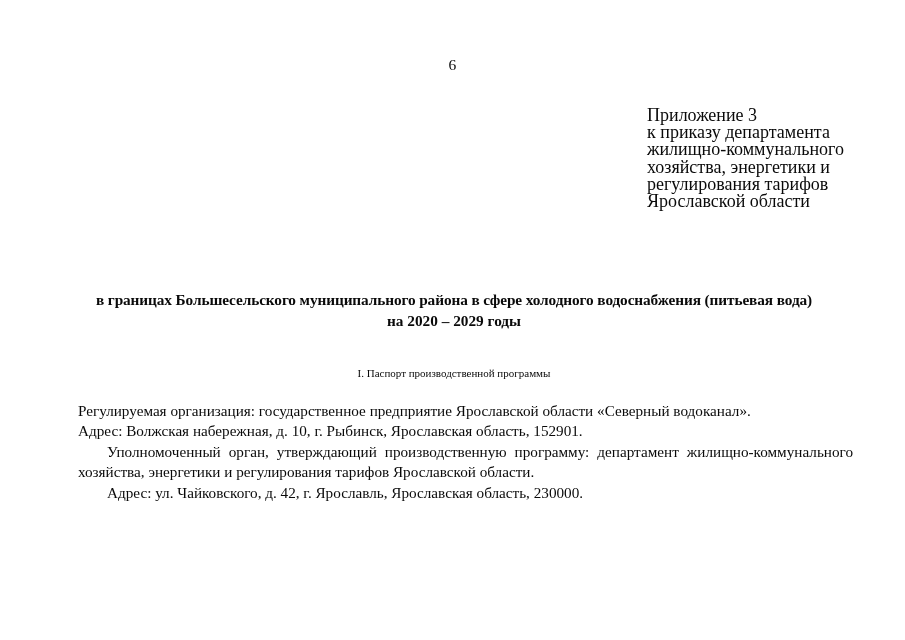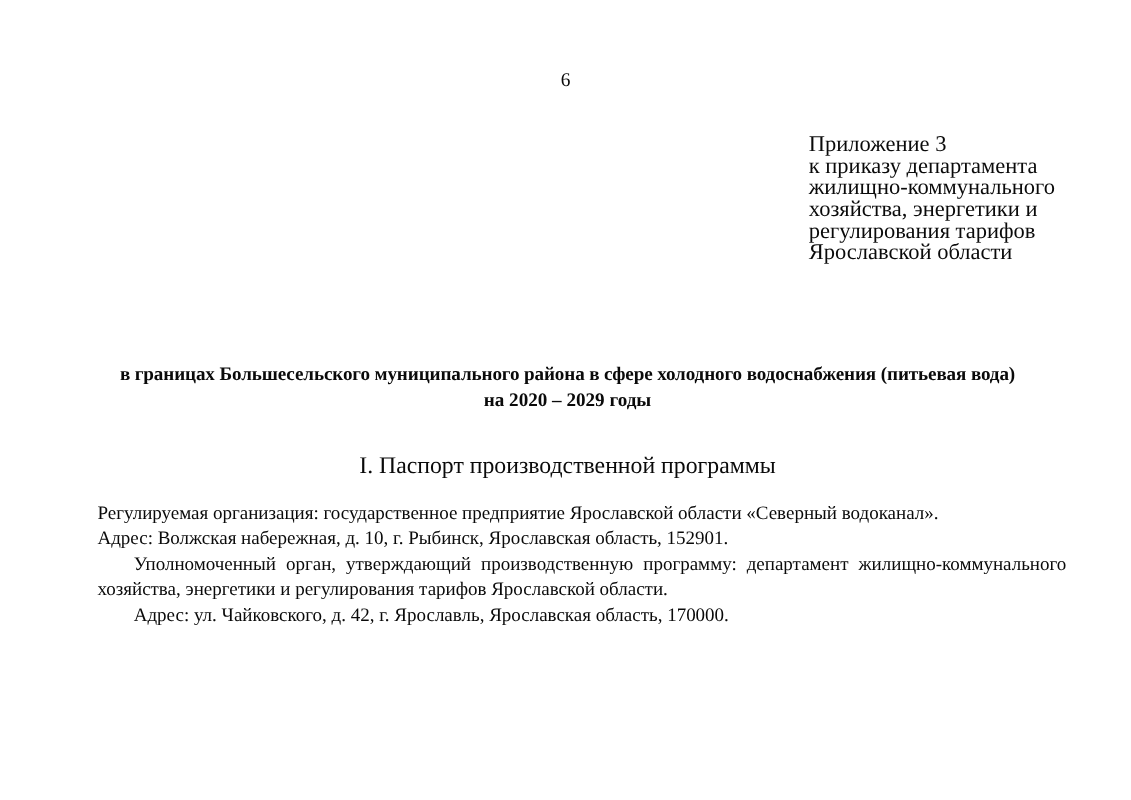--- a/index.html
+++ b/index.html
@@ -69,21 +69,21 @@
   .doc-title .ln.t2 { letter-spacing: -0.15px; }
   .doc-title .ln.t3 { letter-spacing: -0.1px; margin-top: 12px; }
 
   
   .section-heading {
     position: absolute;
     top: 363px;
     left: 58px;
     width: 792px;
     text-align: center;
-    font-size: 19px;
+    font-size: 11px;
     line-height: 20px;
     font-weight: normal;
   }
 
   
   .body-text {
     position: absolute;
     top: 401px;
     left: 66px;
     width: 775px;
@@ -124,16 +124,16 @@
     <span class="ln t3">в границах Большесельского муниципального района в сфере холодного водоснабжения (питьевая вода)</span>
     <span class="ln t4">на 2020 – 2029 годы</span>
   </div>
 
   <div class="section-heading">I. Паспорт производственной программы</div>
 
   <div class="body-text">
     <p class="no-indent wide">Регулируемая организация: государственное предприятие Ярославской области «Северный водоканал».</p>
     <p class="no-indent wide">Адрес: Волжская набережная, д. 10, г. Рыбинск, Ярославская область, 152901.</p>
     <p>Уполномоченный орган, утверждающий производственную программу: департамент жилищно-коммунального хозяйства, энергетики и регулирования тарифов Ярославской области.</p>
-    <p class="wide">Адрес: ул. Чайковского, д. 42, г. Ярославль, Ярославская область, 170000.</p>
+    <p class="wide">Адрес: ул. Чайковского, д. 42, г. Ярославль, Ярославская область, 230000.</p>
   </div>
 
 </div>
 
 </body></html>

